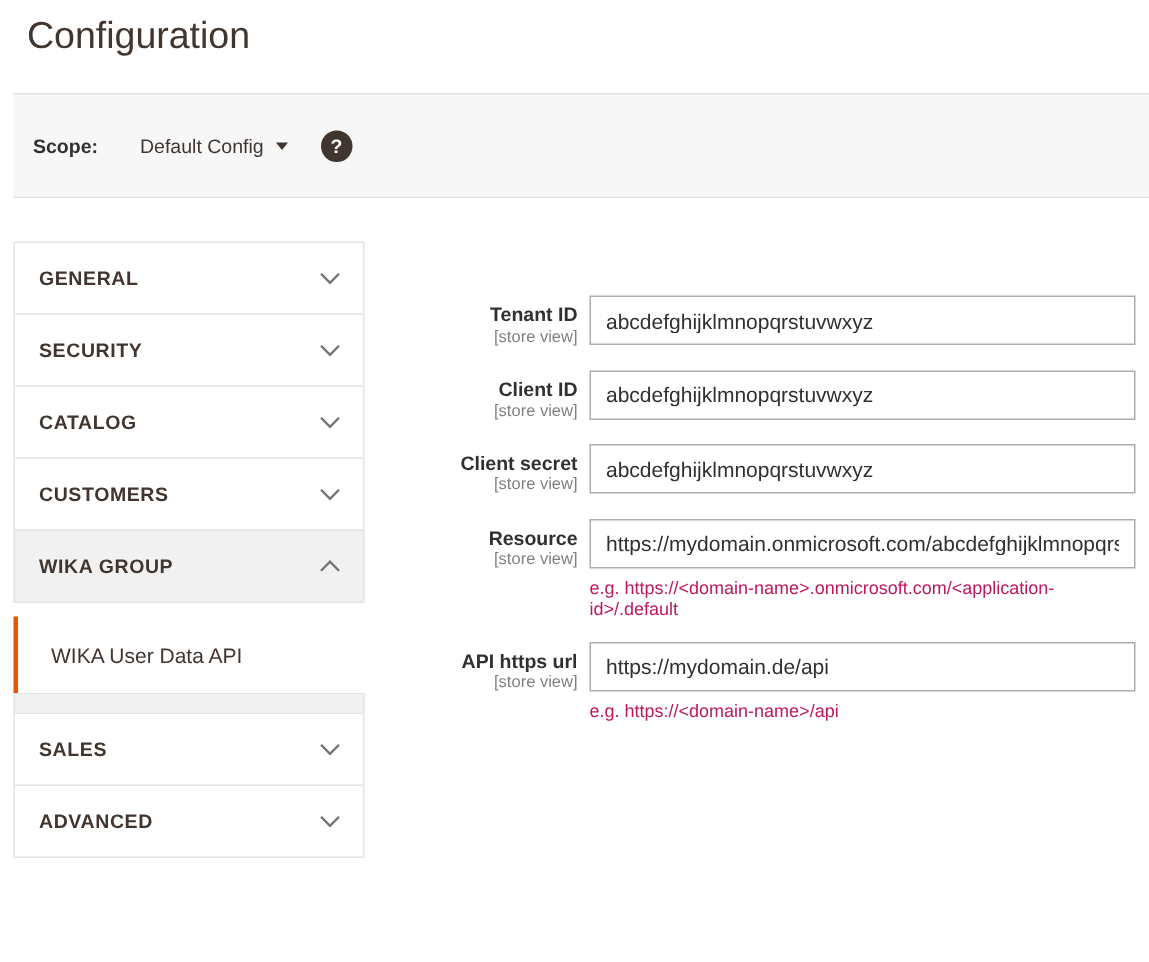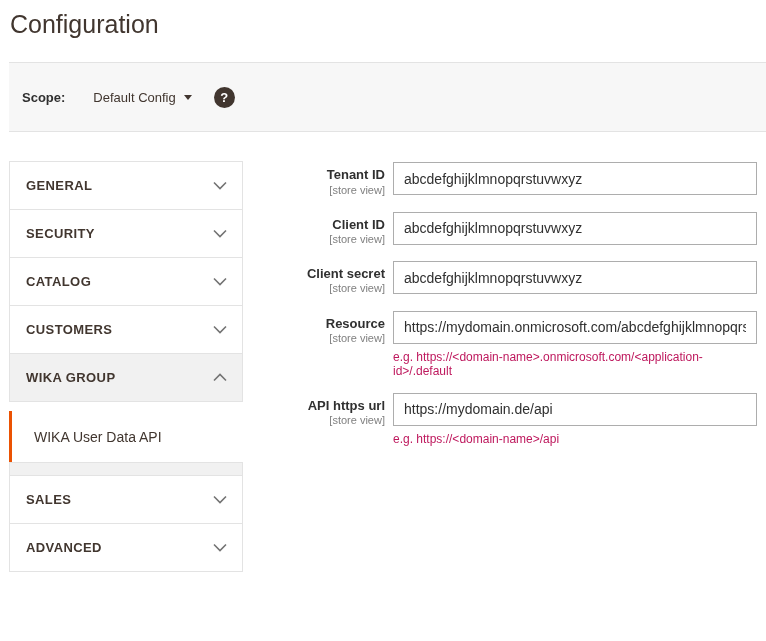--- a/index.html
+++ b/index.html
@@ -7,21 +7,21 @@
   body {
     width:766px; height:641px; overflow:hidden;
     font-family:"Liberation Sans", sans-serif;
     color:#303030;
   }
   .page { width:766px; }
 
   
   .page-title {
     font-size:25px; font-weight:400; color:#41362f;
-    padding:9px 0 0 10px; line-height:1.25;
+    padding:9px 0 0 18px; line-height:1.25;
   }
 
   
   .scope-bar {
     margin:22px 0 4px 9px;
     background:#f7f7f7;
     border-top:1px solid #e3e3e3;
     border-bottom:1px solid #e3e3e3;
     height:70px;
     display:flex; align-items:center;
@@ -84,21 +84,21 @@
     border-left:1px solid #e3e3e3; border-right:1px solid #e3e3e3;
     border-bottom:1px solid #e3e3e3;
   }
 
   
   .main { flex:1; padding-left:27px; }
   .section-title {
     margin-top:18px;
     font-size:17px; font-weight:700; color:#2b2d33; letter-spacing:.2px;
   }
-  .fields { }
+  .fields { margin-top:35px; }
   .field-row { display:flex; margin-bottom:15px; }
   .label-col { width:91px; flex-shrink:0; text-align:right; margin-right:8px; padding-top:5px; }
   .f-label { font-size:13px; font-weight:bold; color:#303030; line-height:1.25; display:block; }
   .f-scope { font-size:11px; color:#808080; line-height:1.2; display:block; }
   .input-col { width:364px; }
   .f-input {
     width:364px; height:33px;
     border:1px solid #adadad; background:#fff;
     padding:0 10px; font-size:14px; color:#303030;
     font-family:"Liberation Sans", sans-serif;

